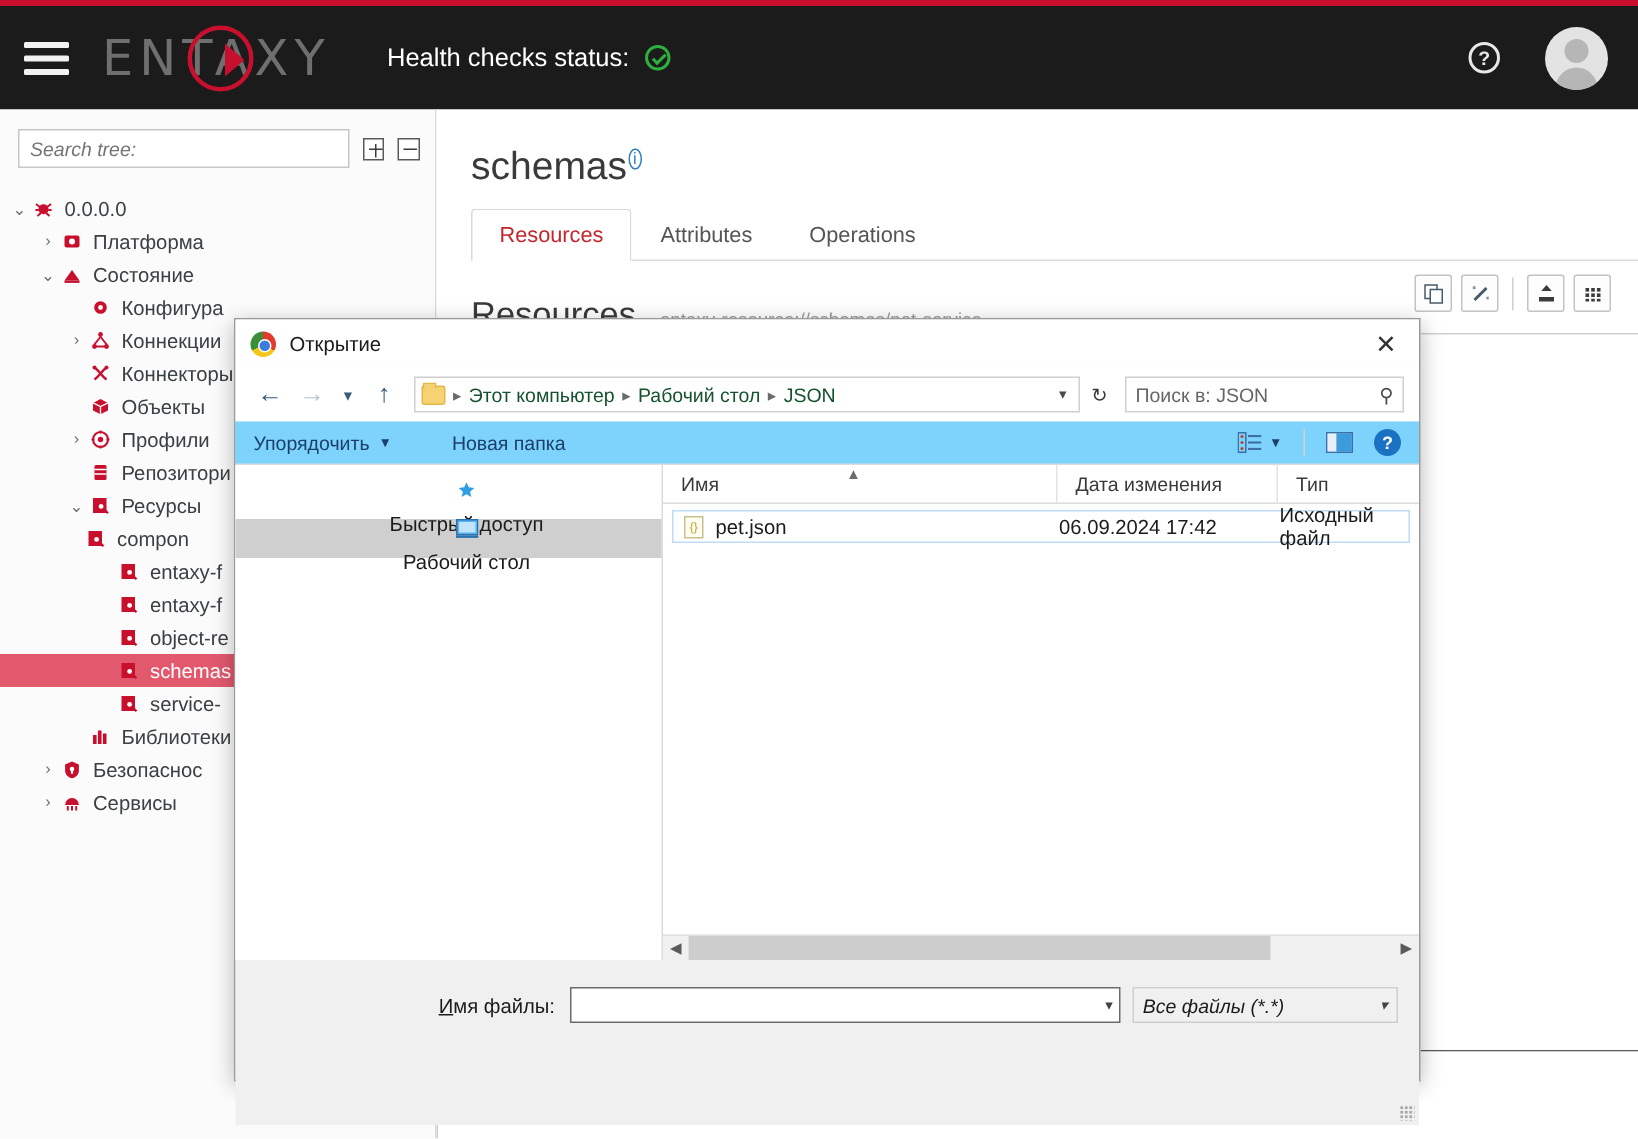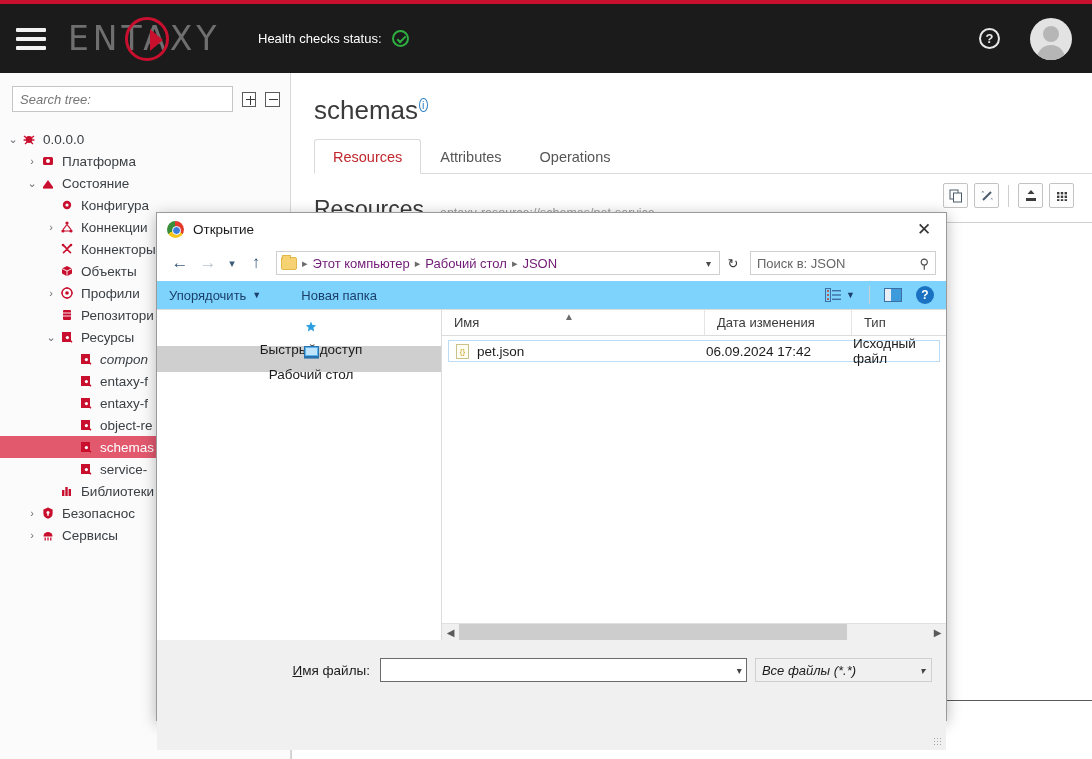--- a/index.html
+++ b/index.html
@@ -38,21 +38,21 @@
     position: absolute; left: 57px; top: 2px; width: 44px; height: 44px;
     border: 3px solid #c8102e; border-radius: 50%;
   }
   .logo-ring:after {
     content: ""; position: absolute; left: 22px; top: 9px;
     width: 0; height: 0; border-left: 13px solid #c8102e;
     border-top: 11px solid transparent; border-bottom: 11px solid transparent;
   }
 
   .health { margin-left: 40px; display: flex; align-items: center; gap: 10px; }
-  .health-label { color: #ffffff; font-size: 13px; }
+  .health-label { color: #ffffff; font-size: 17px; }
   .health-badge {
     width: 17px; height: 17px; border-radius: 50%;
     border: 2px solid #2eaf3f; position: relative;
   }
   .health-badge:after {
     content: ""; position: absolute; left: 3px; top: 4px;
     width: 7px; height: 3px; border-left: 2px solid #2eaf3f;
     border-bottom: 2px solid #2eaf3f; transform: rotate(-45deg);
   }
 
@@ -164,21 +164,21 @@
     font-size: 17px; color: #3b5b7b; cursor: pointer; }
   .nav-btn.dis { color: #b9c3cd; }
   .nav-btn.small { width: 18px; font-size: 11px; }
   .crumbs {
     flex: 1; height: 24px; border: 1px solid #cfcfcf; background: #fff; margin-left: 5px;
     display: flex; align-items: center; padding: 0 2px 0 4px; font-size: 13px; color: #1b1b1b;
   }
   .folder-ic { width: 16px; height: 13px; background: #f7d272; border: 1px solid #e0b94a; border-radius: 1px 2px 2px 2px; position: relative;}
   .folder-ic:before{content:"";position:absolute;left:0;top:-3px;width:7px;height:3px;background:#f7d272;border:1px solid #e0b94a;border-bottom:none;border-radius:1px 1px 0 0;}
   .crumb-sep { color: #6b6b6b; margin: 0 5px; font-size: 11px; }
-  .crumb { color: #701a75; cursor: pointer; }
+  .crumb { color: #14532d; cursor: pointer; }
   .crumb-caret { margin-left: auto; color: #4a4a4a; font-size: 10px; padding: 0 6px; cursor:pointer;}
   .refresh-btn { width: 22px; text-align:center; color: #3a3a3a; font-size: 13px; cursor: pointer; }
   .search-box {
     width: 186px; height: 24px; border: 1px solid #cfcfcf; background: #fff; margin-left: 4px;
     display: flex; align-items: center; padding: 0 6px; font-size: 13px; color: #666;
   }
   .search-mag { margin-left:auto; color:#4a4a4a; }
 
   .dlg-toolbar { height: 29px; display:flex; align-items:center; padding: 0 12px; background:#7dd3fc;
     border-bottom: 1px solid #dcdcdc; font-size: 13px; color: #1b3f6b; gap: 40px; }
@@ -373,21 +373,21 @@
           <span class="ticon">
             <svg class="ic" width="14" height="14" viewBox="0 0 14 14">
               <rect x="2" y="2" width="9" height="10" fill="#c8102e"></rect>
               <circle cx="7.4" cy="7.6" r="2.6" fill="none" stroke="#c8102e" stroke-width="1.5"></circle>
               <circle cx="7.4" cy="7.6" r="1.6" fill="#fff"></circle>
               <path d="M9.4 9.6 L12 12.2" stroke="#c8102e" stroke-width="1.5"></path>
             </svg>
           </span>
           <span class="tlabel">Ресурсы</span>
         </div>
-        <div class="tnode" style="padding-left: 63px; font-style: italic;">
+        <div class="tnode" style="padding-left: 41px;">
           <span class="caret none">·</span>
           <span class="ticon">
             <svg class="ic" width="14" height="14" viewBox="0 0 14 14">
               <rect x="2" y="2" width="9" height="10" fill="#c8102e"></rect>
               <circle cx="7.4" cy="7.6" r="2.6" fill="none" stroke="#c8102e" stroke-width="1.5"></circle>
               <circle cx="7.4" cy="7.6" r="1.6" fill="#fff"></circle>
               <path d="M9.4 9.6 L12 12.2" stroke="#c8102e" stroke-width="1.5"></path>
             </svg>
           </span>
           <span class="tlabel">compon</span>

